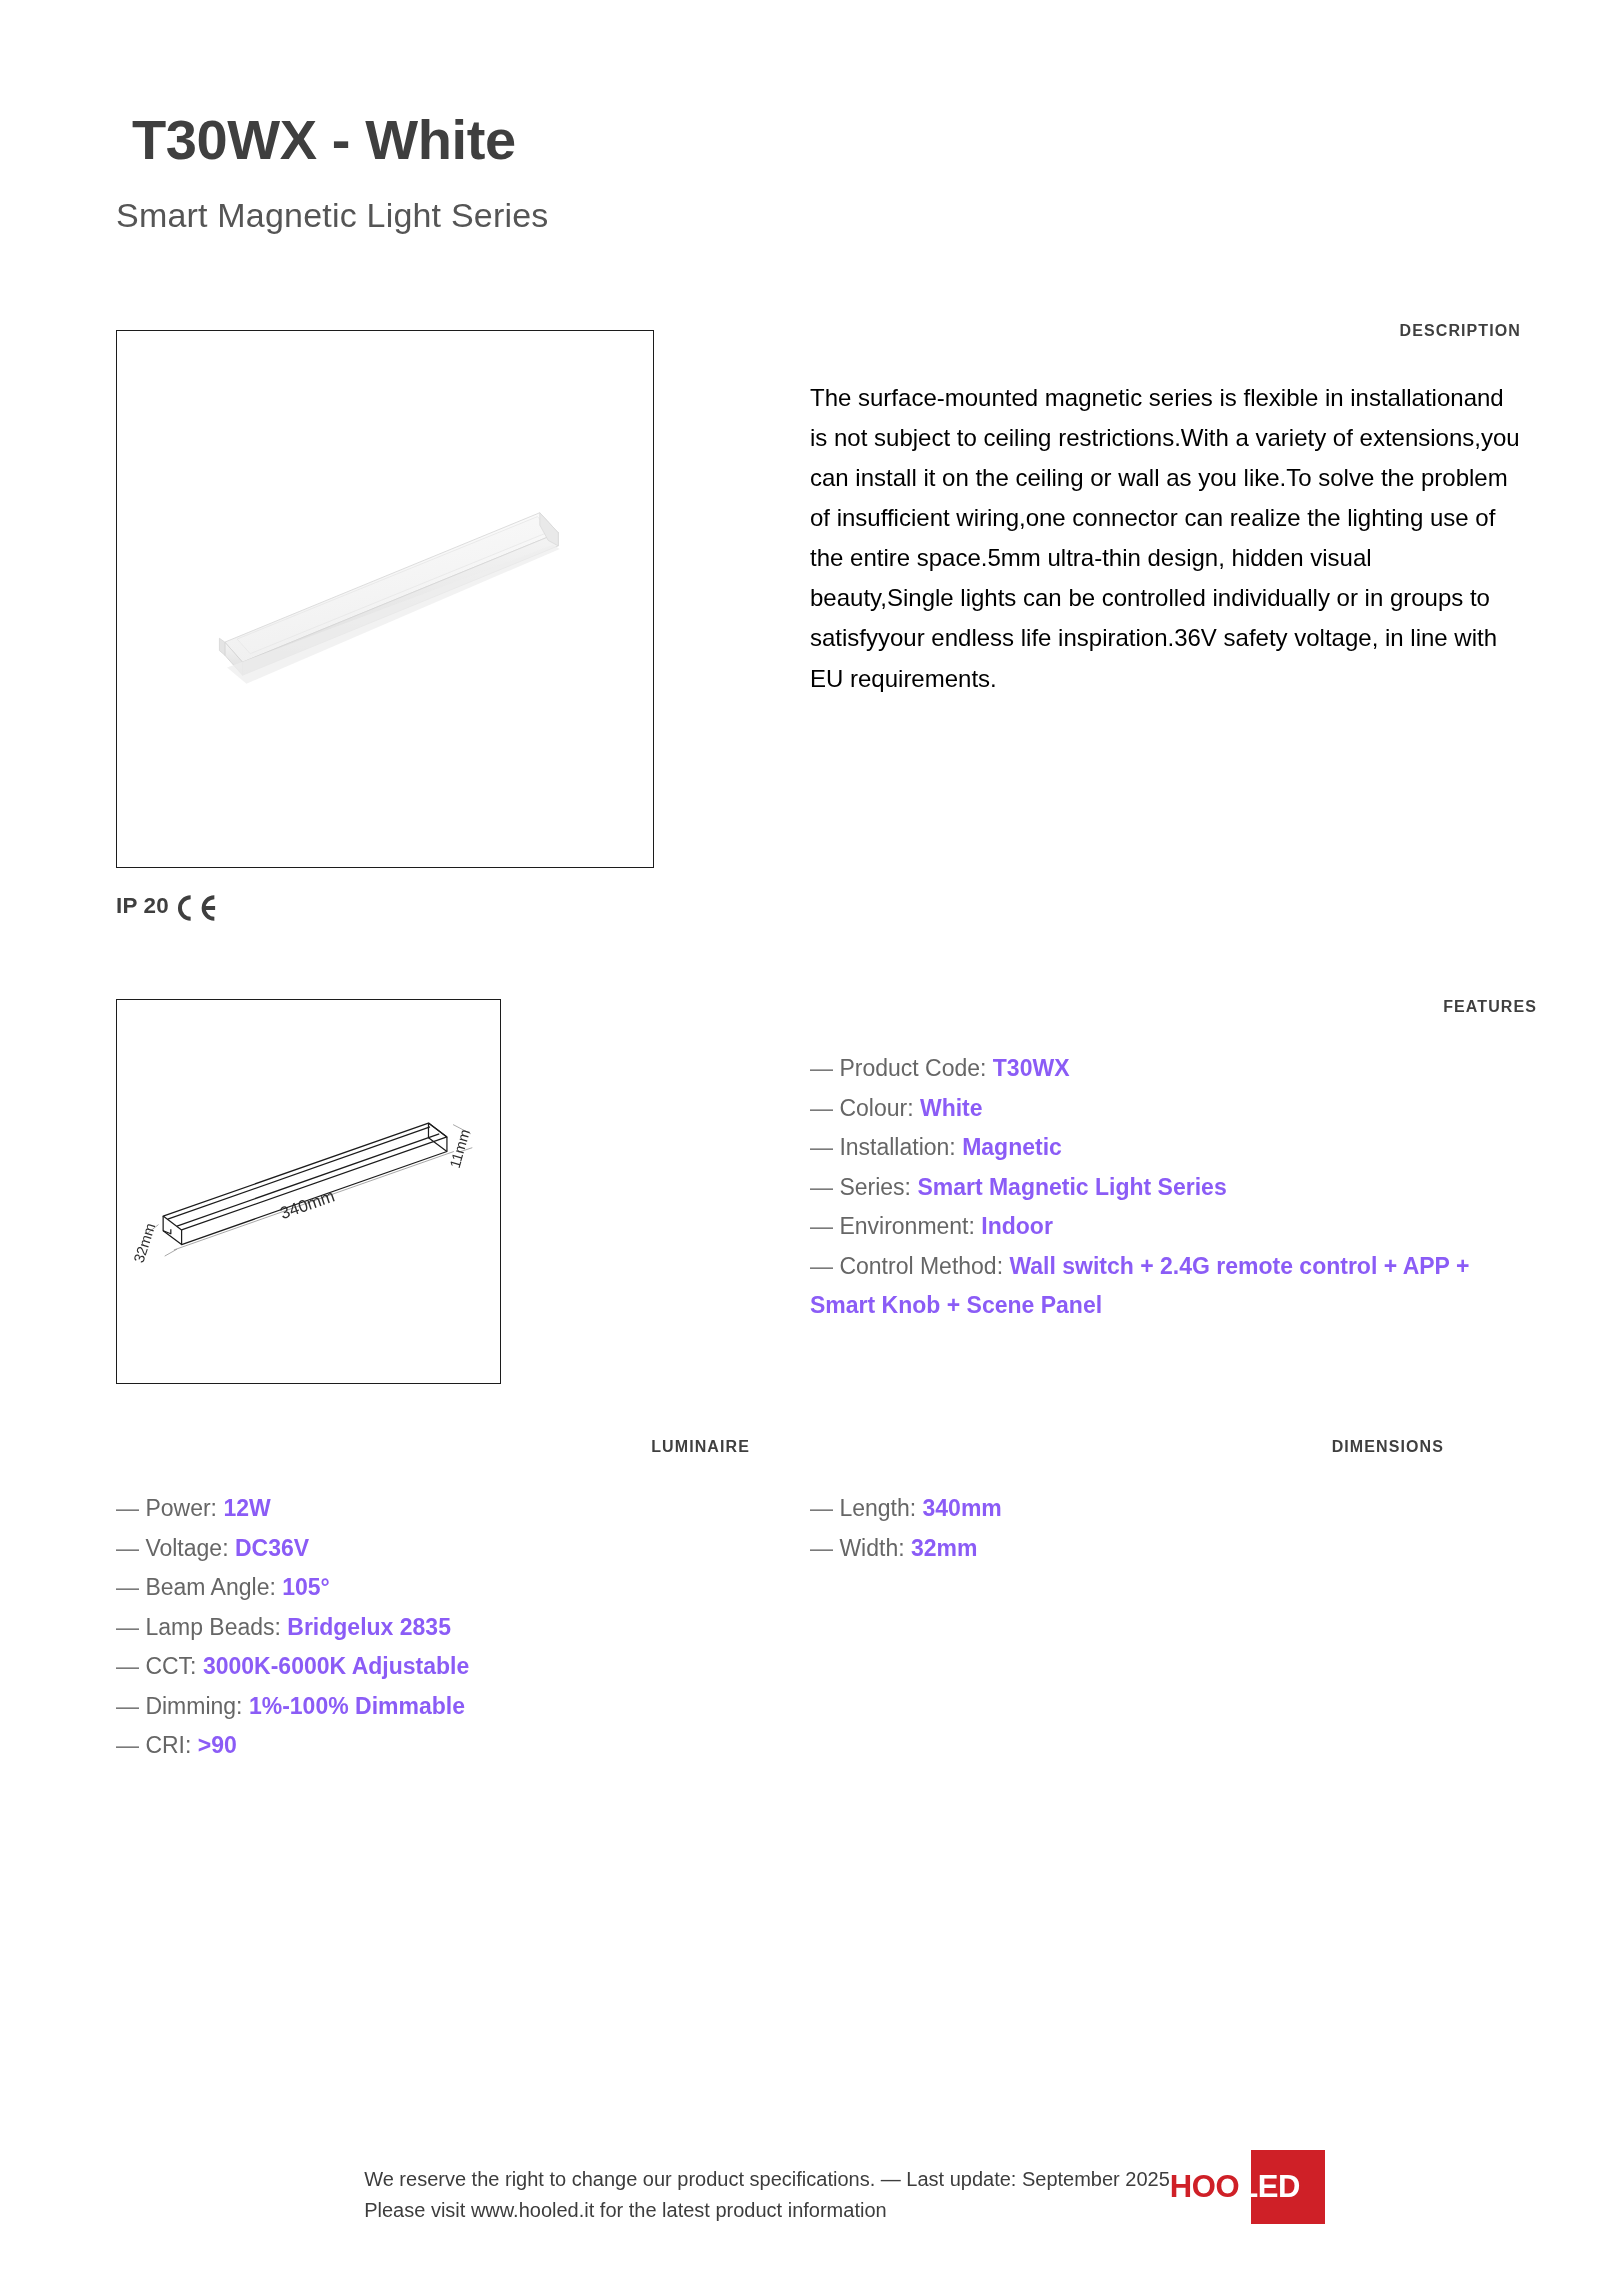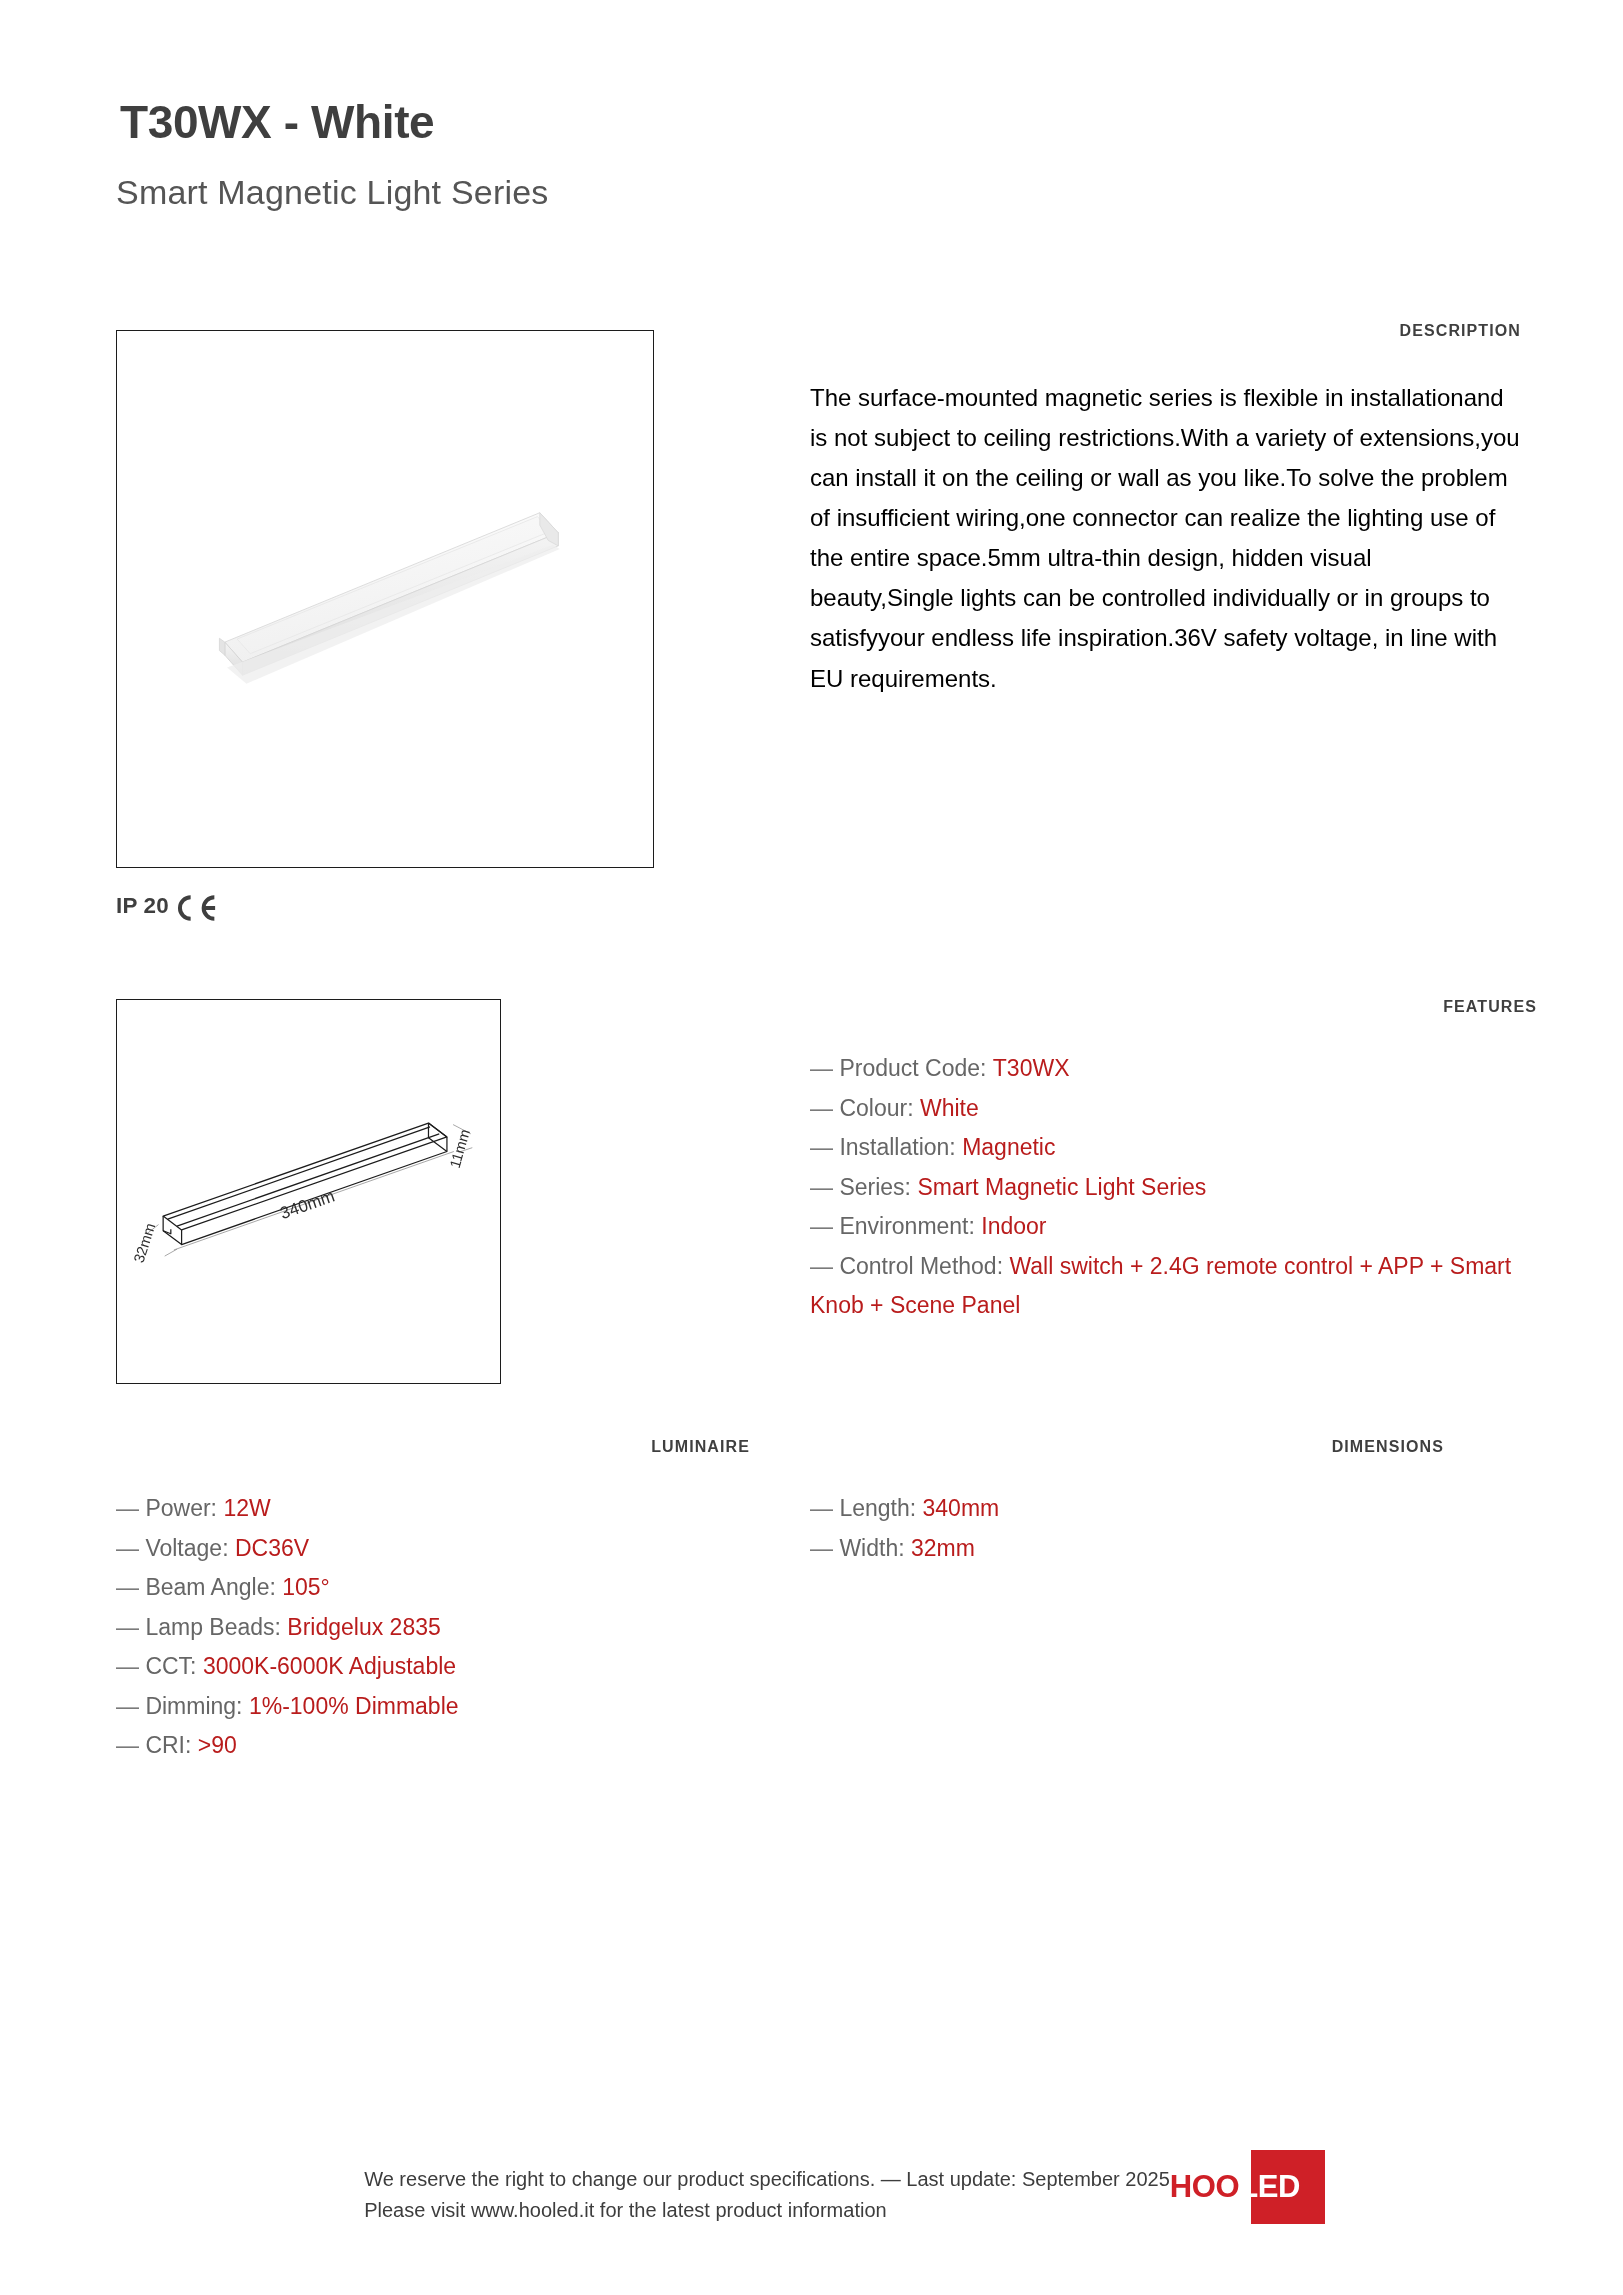--- a/index.html
+++ b/index.html
@@ -24,26 +24,26 @@
   }
 
   
   .header {
     position: absolute;
     left: 116px;
     top: 93px;
     width: 1391px;
   }
   .product-title {
-    font-size: 46px;
+    font-size: 56px;
     font-weight: bold;
     color: #3f3f3f;
     letter-spacing: -0.4px;
     line-height: 1.1;
-    margin: 4px;
+    margin: 16px;
     white-space: nowrap;
   }
   .product-subtitle {
     font-size: 34px;
     font-weight: 300;
     color: #555555;
     letter-spacing: 0.2px;
     margin: 26px 0 0 0;
     line-height: 1.1;
     white-space: nowrap;
@@ -120,22 +120,22 @@
   }
   .spec-list li {
     font-size: 23px;
     font-weight: 300;
     color: #666666;
     line-height: 1.72;
     margin: 0;
   }
   .spec-list li .dash { color: #7a7a7a; }
   .spec-list li .val {
-    font-weight: normal;
-    color: #b91c1c;
+    font-weight: bold;
+    color: #8b5cf6;
   }
 
   
   #description-section { left: 810px; top: 323px; width: 711px; }
   #features-section    { left: 810px; top: 999px; width: 727px; }
   #luminaire-section   { left: 116px;  top: 1439px; width: 634px; }
   #dimensions-section  { left: 810px; top: 1439px; width: 634px; }
 
   
   .footer {

